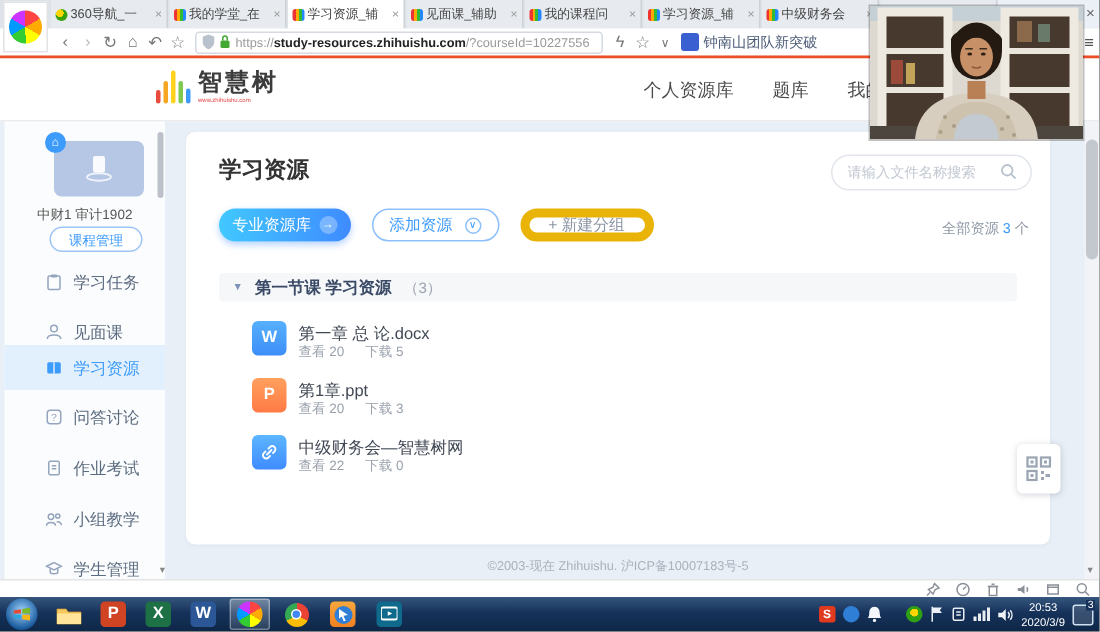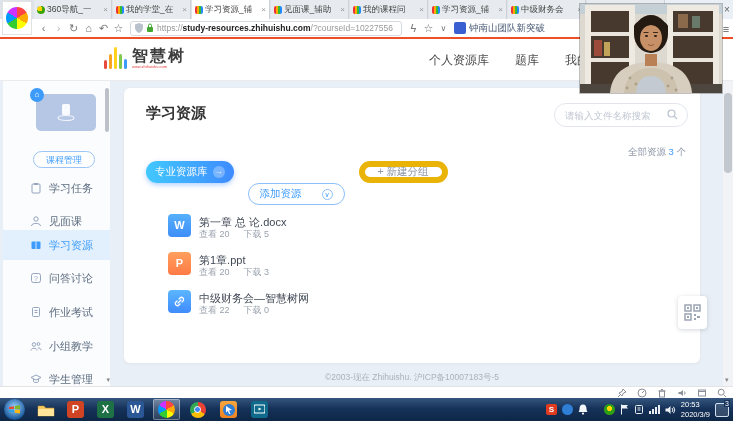--- a/index.html
+++ b/index.html
@@ -47,21 +47,21 @@
 
   
   .card{position:absolute;left:124px;top:88px;width:576px;height:275px;background:#fff;border-radius:6px;box-shadow:0 1px 3px rgba(60,80,120,.06);}
   .ctitle{position:absolute;left:22px;top:16px;font-size:15px;font-weight:bold;color:#333;}
   .search{position:absolute;right:12px;top:15px;width:134px;height:24px;border:1px solid #e2e6ec;border-radius:12px;background:#fff;padding:0 24px 0 10px;font-size:9.5px;color:#444;}
   .search::placeholder{color:#c2c8d2;}
   .mag{position:absolute;right:22px;top:21px;}
   .btnrow{position:absolute;left:22px;top:51px;display:flex;gap:14px;align-items:center;}
   .bprimary{height:22px;padding:0 9px;border-radius:11px;background:linear-gradient(90deg,#41c8ff,#3f8bff);color:#fff;font-size:10.5px;display:flex;align-items:center;gap:5px;box-shadow:0 2px 5px rgba(63,139,255,.4);}
   .bprimary .arr{width:12px;height:12px;border-radius:50%;background:rgba(255,255,255,.3);font-size:8px;line-height:12px;text-align:center;}
-  .boutline{height:22px;padding:0 11px;border-radius:11px;border:1px solid #8cc0fb;color:#3d9bfc;font-size:10.5px;display:flex;align-items:center;gap:20px;background:#fff;margin-top:44px;}
+  .boutline{height:22px;padding:0 11px;border-radius:11px;border:1px solid #8cc0fb;color:#3d9bfc;font-size:10.5px;display:flex;align-items:center;gap:8px;background:#fff;}
   .boutline .chev{width:11px;height:11px;border-radius:50%;border:1px solid #8cc0fb;font-size:7px;line-height:10px;text-align:center;}
   .bgray{height:22px;padding:0 13px;border-radius:11px;border:6px solid #eab308;color:#8d97a5;font-size:10.5px;display:flex;align-items:center;background:#fff;}
   .total{position:absolute;right:14px;top:58px;font-size:9.5px;color:#8d97a5;}
   .total b{color:#3d9bfc;font-weight:normal;}
   .secbar{position:absolute;left:22px;top:94px;width:532px;height:19px;background:#f5f7f9;border-radius:3px;display:flex;align-items:center;gap:8px;padding:0 9px;}
   .secbar .tri{font-size:7px;color:#7d93b8;}
   .secbar .stl{font-size:11px;color:#3a4a66;font-weight:bold;}
   .secbar .scount{font-size:10px;color:#9aa2ad;}
   .frow{position:absolute;left:44px;width:400px;height:26px;}
   .ficon{position:absolute;left:0;top:0;width:23px;height:23px;border-radius:4px;color:#fff;font-size:11px;font-weight:bold;text-align:center;line-height:23px;}
@@ -85,21 +85,21 @@
   .winmenu{position:absolute;left:719px;top:22px;width:14px;height:14px;font-size:11px;color:#555;text-align:center;line-height:14px;z-index:10;}
 
   
   .taskbar{position:absolute;left:0;top:398px;width:733px;height:23px;background:linear-gradient(180deg,#35567e,#16325a 45%,#0e2747);display:flex;align-items:center;}
   .orb{position:absolute;left:4px;top:1px;width:21px;height:21px;border-radius:50%;background:radial-gradient(circle at 50% 40%,#9fd4ff,#1c5c9e 70%,#0a2f58);display:flex;align-items:center;justify-content:center;}
   .tbi{position:absolute;top:1px;width:27px;height:21px;border-radius:2px;display:flex;align-items:center;justify-content:center;}
   .tbi.open{background:linear-gradient(180deg,rgba(255,255,255,.32),rgba(255,255,255,.10));box-shadow:inset 0 0 0 1px rgba(255,255,255,.35);}
   .appic{width:17px;height:17px;border-radius:3px;color:#fff;font-weight:bold;font-size:11px;text-align:center;line-height:17px;}
   .tray{position:absolute;right:4px;top:0;height:23px;display:flex;align-items:center;gap:5px;}
   .tric{width:11px;height:11px;border-radius:2px;font-size:8px;line-height:11px;text-align:center;color:#fff;}
-  .clock{color:#fff;font-size:7.5px;line-height:1.3;}
+  .clock{color:#fff;font-size:7.5px;text-align:center;line-height:1.3;}
   .badgewin{position:relative;width:14px;height:14px;border:1px solid #cfe0f0;border-radius:2px;background:rgba(255,255,255,.15);}
   .badgewin span{position:absolute;right:-2px;top:-4px;font-size:7px;color:#fff;background:#16325a;padding:0 1px;}
 </style>
 </head>
 <body>
 
 <div class="screen">
 
   <div class="tabstrip">
     <div class="blogo">
@@ -197,20 +197,21 @@
   <div class="bodybg"></div>
 
   <div class="sidebar">
     <div class="thumb">
       <svg width="20" height="22" viewBox="0 0 20 22">
           <rect x="6" y="2" width="8" height="11" rx="1.5" fill="#fff" opacity=".9"></rect>
           <ellipse cx="10" cy="16" rx="8" ry="2.5" fill="none" stroke="#fff" stroke-width="1.2" opacity=".8"></ellipse>
         </svg>
     </div>
     <div class="homebadge">⌂</div>
+    <div class="cname">中财1 审计1902</div>
     <div class="mpill">课程管理</div>
 
     <div class="sitem" style="top:92px">
       <svg width="12" height="12" viewBox="0 0 12 12">
           <rect x="2" y="2" width="8" height="9" rx="1" fill="none" stroke="#94a5bd"></rect>
           <rect x="4" y="1" width="4" height="2" rx=".5" fill="#94a5bd"></rect>
         </svg>
       <span>学习任务</span>
     </div>
     <div class="sitem" style="top:125px">
@@ -276,20 +277,25 @@
       <div class="boutline">
           <span>添加资源</span>
           <span class="chev">∨</span>
         </div>
       <div class="bgray">
           <span>+ 新建分组</span>
         </div>
     </div>
     <div class="total"><span>全部资源 </span><b>3</b><span> 个</span></div>
 
+    <div class="secbar">
+      <span class="tri">▼</span>
+      <span class="stl">第一节课 学习资源</span>
+      <span class="scount">（3）</span>
+    </div>
 
     <div class="frow" style="top:126px">
       <div class="ficon word">W</div>
       <div class="fname">第一章 总 论.docx</div>
       <div class="fstats">
           <span>查看 20</span>
           <span>下载 5</span>
         </div>
     </div>
     <div class="frow" style="top:164px">

